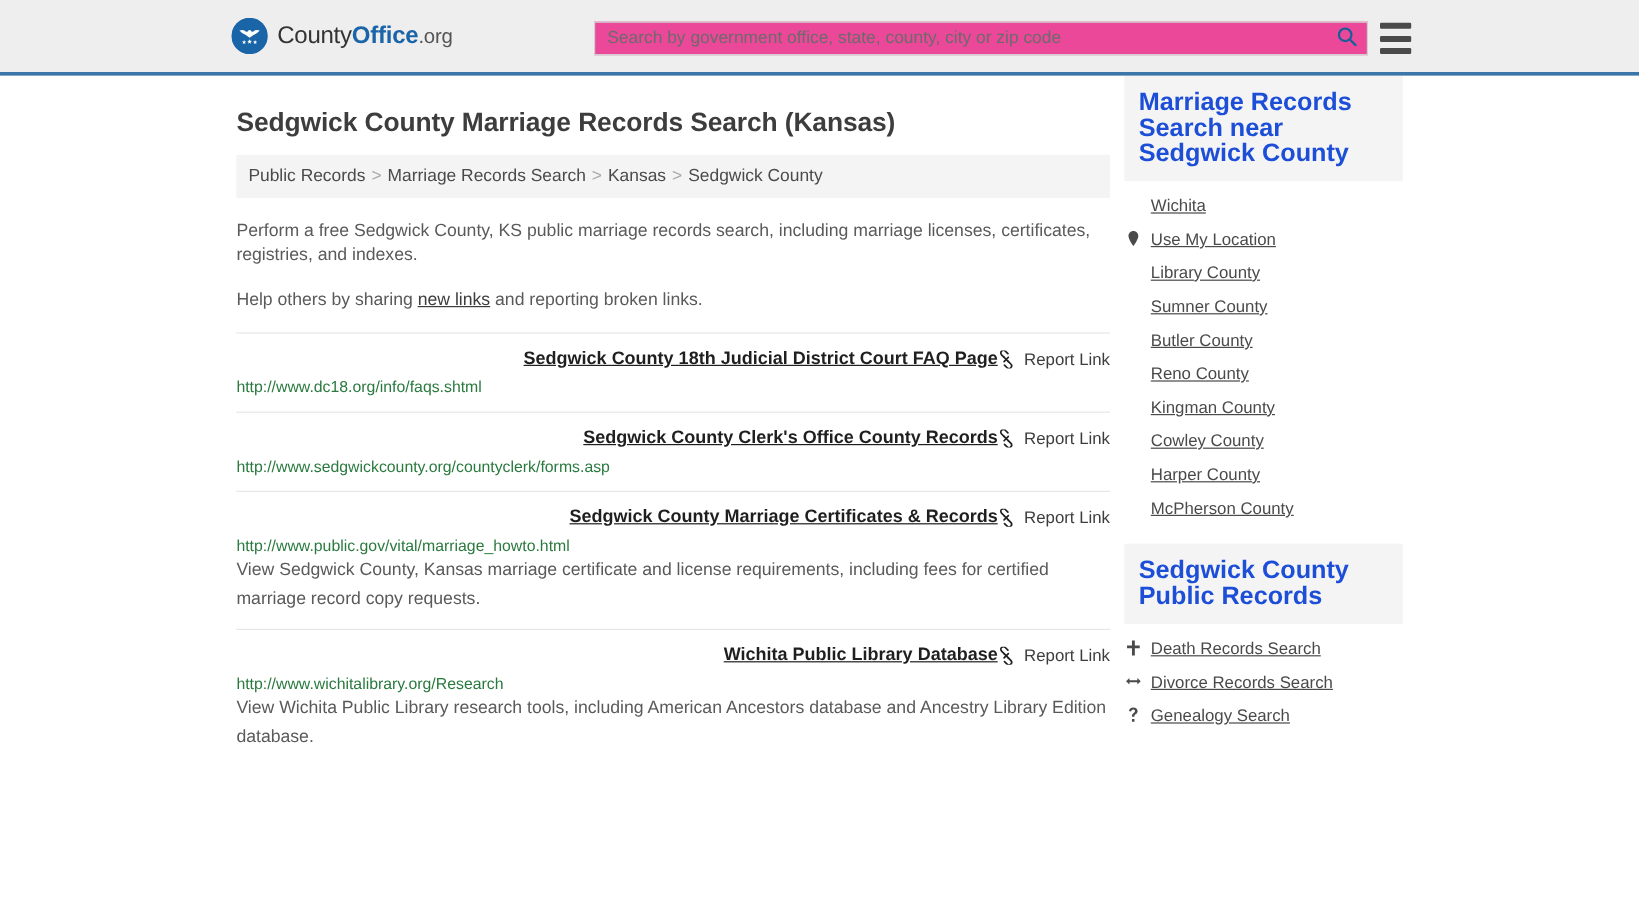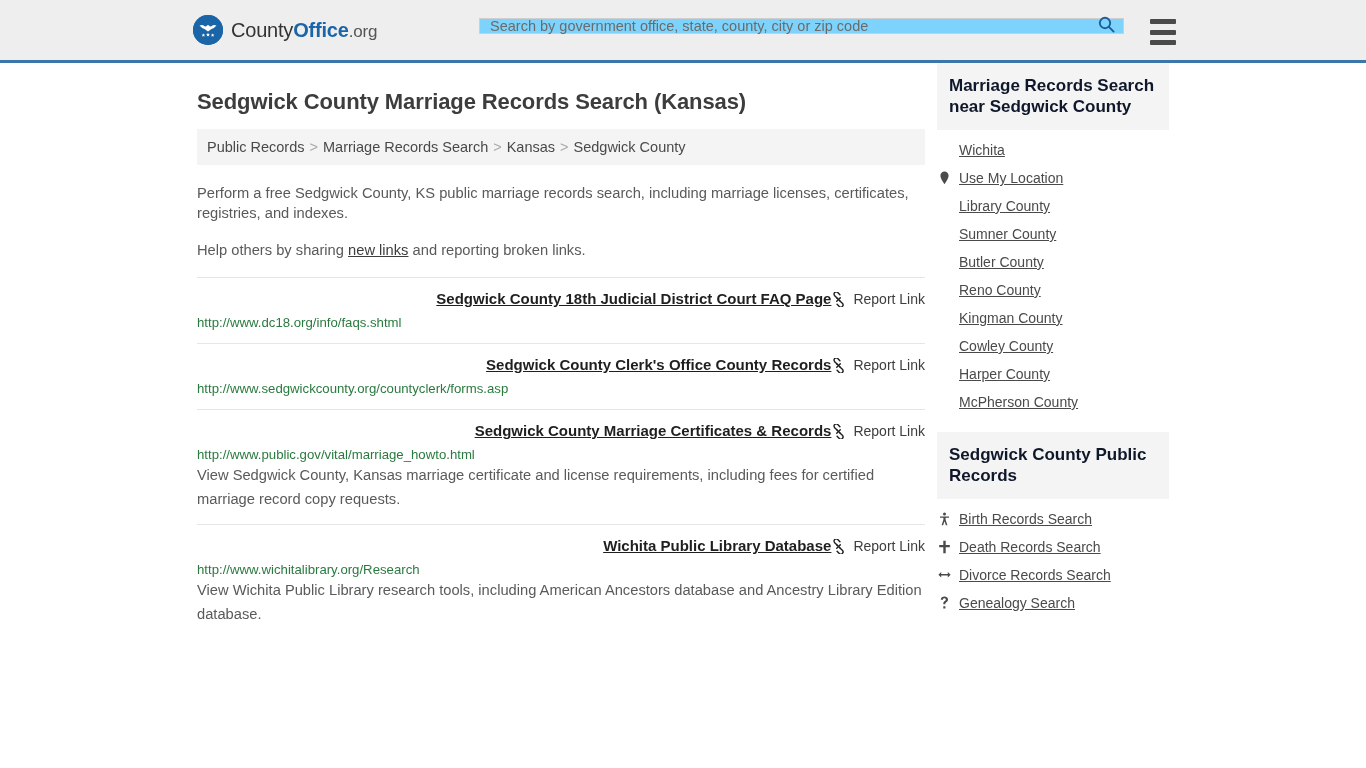--- a/index.html
+++ b/index.html
@@ -41,25 +41,25 @@
     letter-spacing: -0.2px;
     color: #333333;
     white-space: nowrap;
   }
   #brand-text .b-strong { color:#1a64a8; font-weight: bold; }
   #brand-text .b-first { color:#333333; }
   #brand-text .b-tld { color:#555555; font-size:17px; }
 
   #search-wrap {
     position: absolute;
-    left: 479px;
+    left: 495px;
     top: 18px;
     width: 645px;
-    height: 16px;
-    background: #7dd3fc;
+    height: 28px;
+    background: #ec4899;
     border: 1px solid #cfcfcf;
     display: flex;
     align-items: center;
   }
   #search-input {
     flex: 1 1 auto;
     border: 0;
     outline: 0;
     height: 26px;
     padding: 0 8px 0 10px;
@@ -184,23 +184,23 @@
     font-size: 14.7px;
     line-height: 24px;
     color: #5a5a5a;
     margin: 1px 0 0 0;
   }
 
   
   .side-box-head {
     background: #f4f4f4;
     padding: 12px 12px 13px 12px;
-    font-size: 17px;
+    font-size: 21px;
     font-weight: bold;
-    color: #0f172a;
+    color: #1d4ed8;
     line-height: 21px;
   }
   .side-list { list-style: none; margin: 0; padding: 0; }
   .side-list li {
     padding: 12px 0 0 0;
     font-size: 14px;
     display: flex;
     align-items: center;
     gap: 8px;
     min-height: 24px;
@@ -396,28 +396,20 @@
           </li>
         </ul>
 
       <div class="side-gap"></div>
 
       <div class="side-box-head">Sedgwick County Public Records</div>
       <ul class="side-list" id="public-records-list">
           <li>
             <span class="side-icon">
               <svg aria-hidden="true" width="13" height="14" viewBox="0 0 13 14">
-                <path fill="#4a4a4a" d="M6.5 0.4a1.5 1.5 0 1 0 0 3 1.5 1.5 0 0 0 0-3zM2 4.4h9v1.3H7.6v2.1l1.8 5.4H7.9L6.5 9.2 5.1 13.2H3.6l1.8-5.4V5.7H2z"></path>
-              </svg>
-            </span>
-            <a href="#">Birth Records Search</a>
-          </li>
-          <li>
-            <span class="side-icon">
-              <svg aria-hidden="true" width="13" height="14" viewBox="0 0 13 14">
                 <path fill="#4a4a4a" d="M5.3 0.8h2.4v4.1h4.1v2.4H7.7v5.9H5.3V7.3H1.2V4.9h4.1z"></path>
               </svg>
             </span>
             <a href="#">Death Records Search</a>
           </li>
           <li>
             <span class="side-icon">
               <svg aria-hidden="true" width="13" height="14" viewBox="0 0 13 14">
                 <path fill="#4a4a4a" d="M3.2 3.9 0.4 6.7l2.8 2.8V7.5h6.6v2L12.6 6.7 9.8 3.9v2H3.2z"></path>
               </svg>

